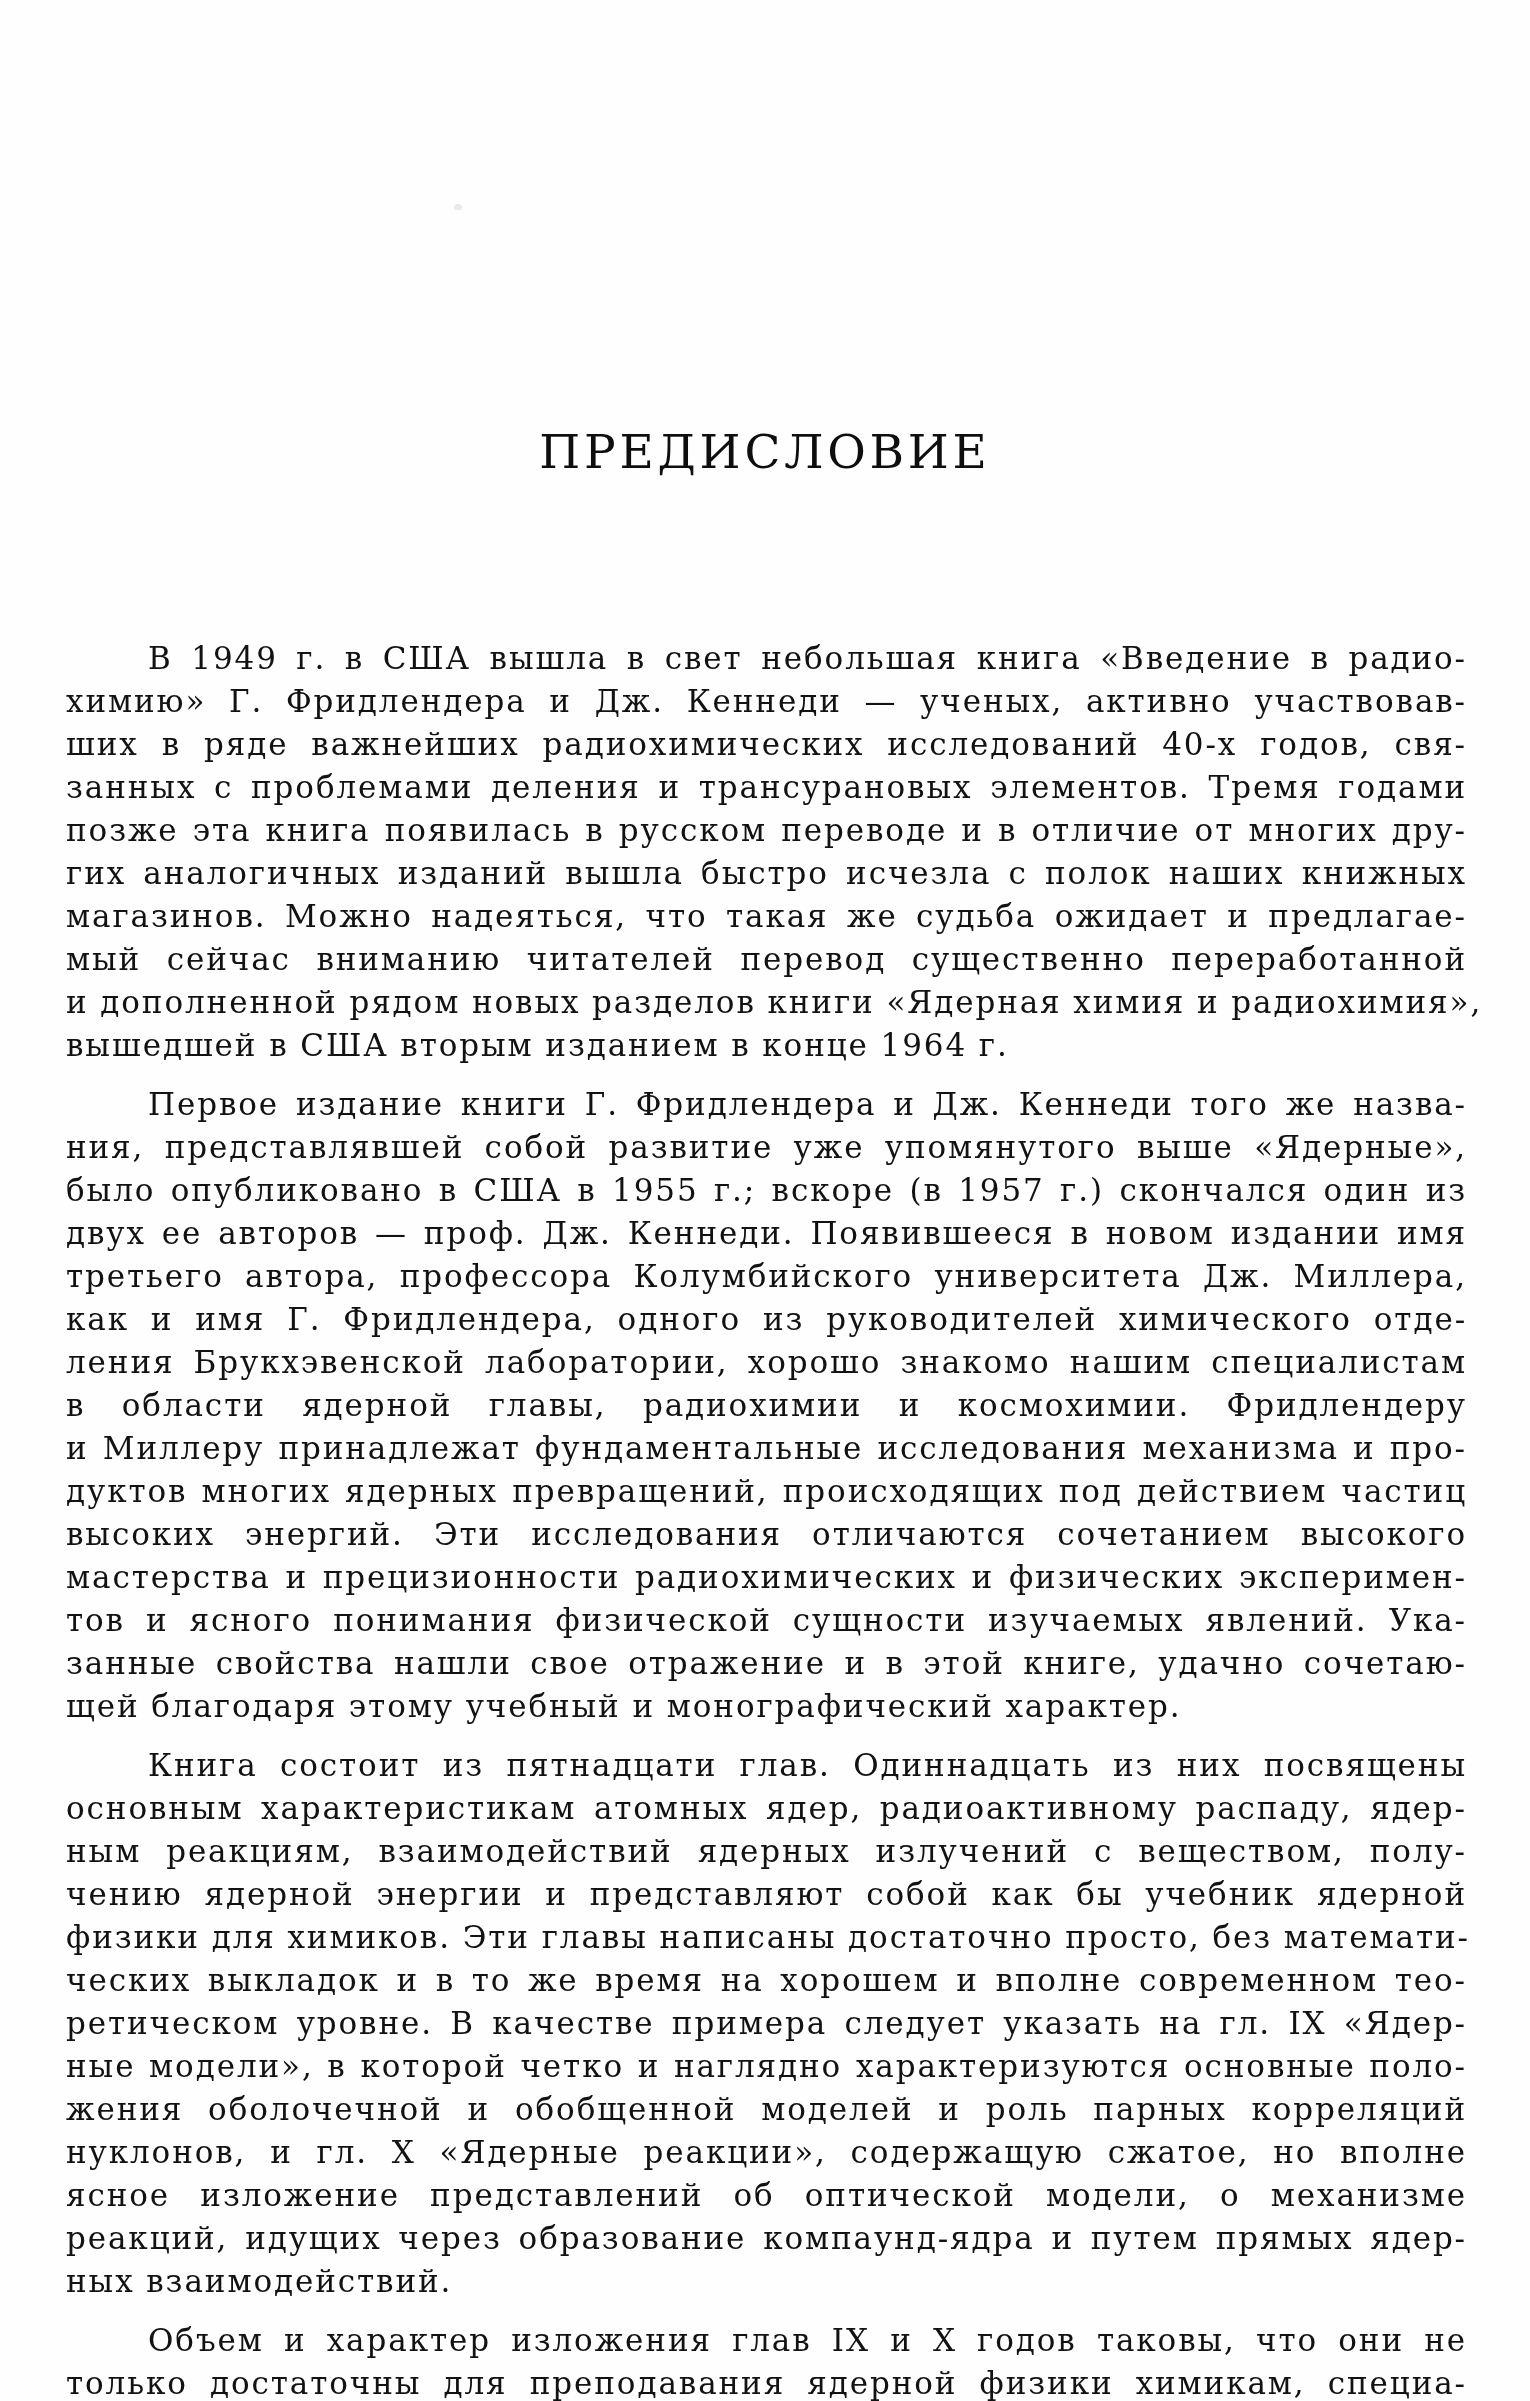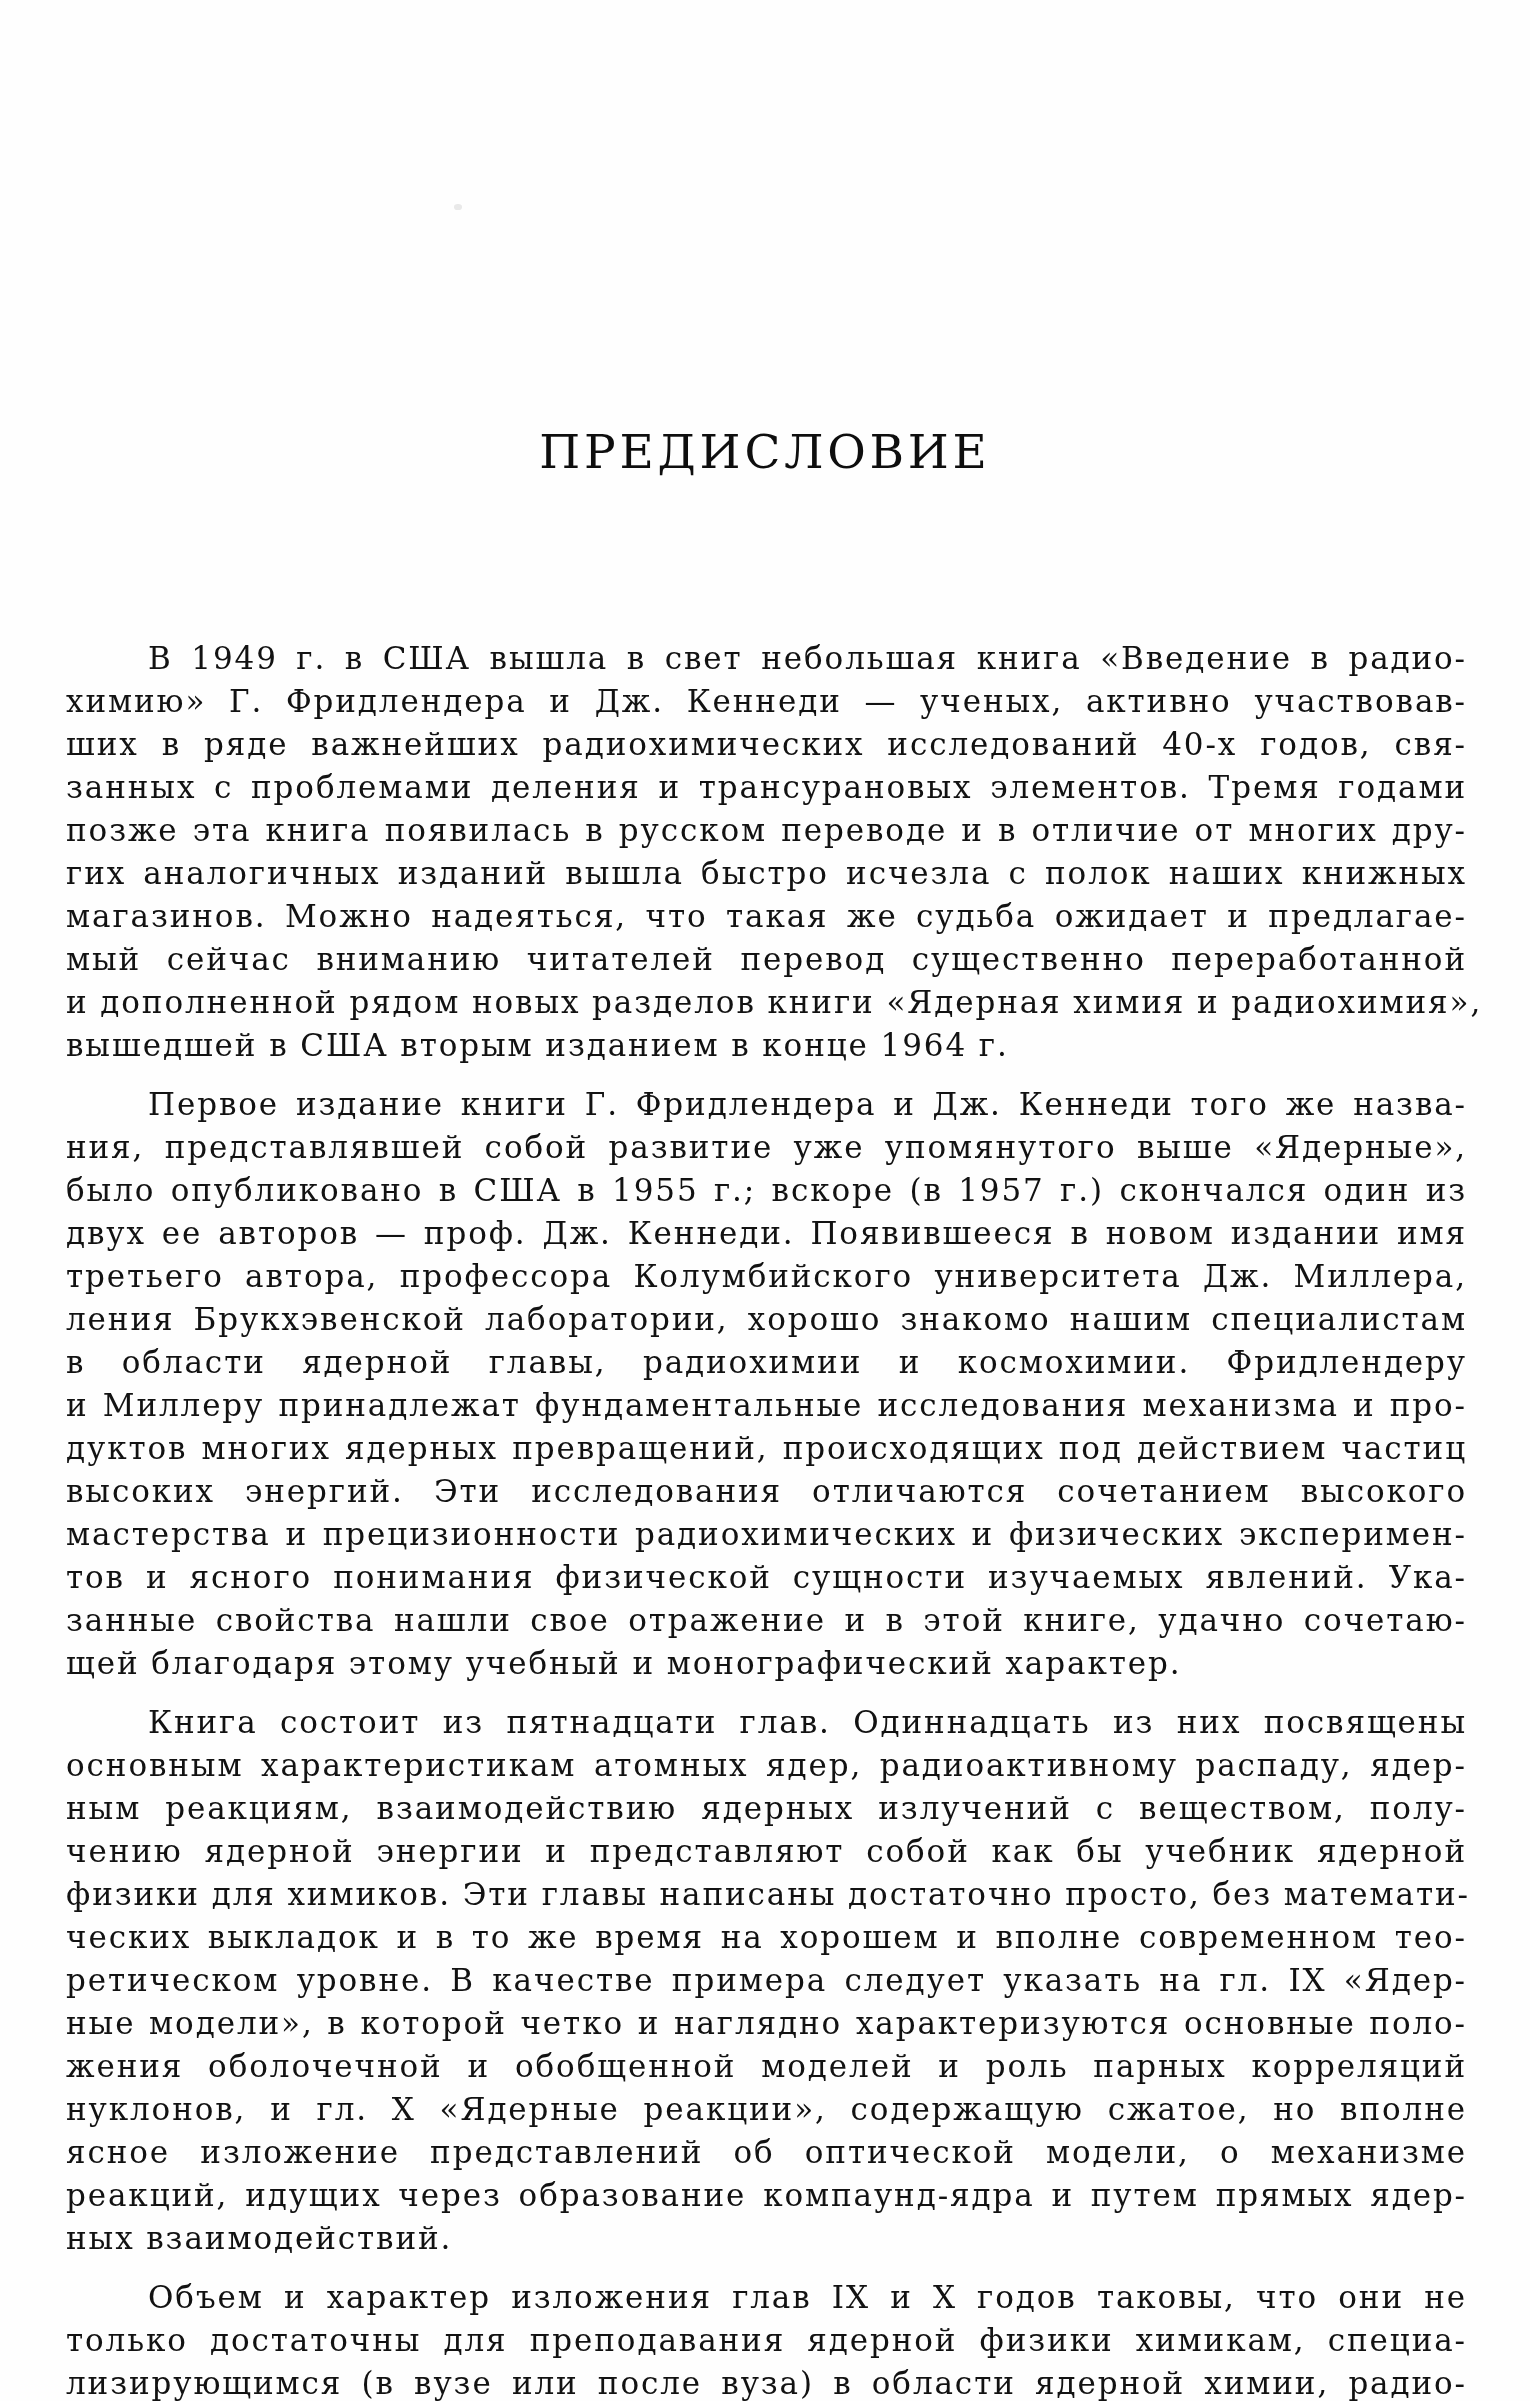--- a/index.html
+++ b/index.html
@@ -88,34 +88,35 @@
         <div class="ln">мый сейчас вниманию читателей перевод существенно переработанной</div>
         <div class="ln">и дополненной рядом новых разделов книги «Ядерная химия и радиохимия»,</div>
         <div class="ln end">вышедшей в США вторым изданием в конце 1964 г.</div>
       </div>
       <div class="para">
         <div class="ln indent">Первое издание книги Г. Фридлендера и Дж. Кеннеди того же назва-</div>
         <div class="ln">ния, представлявшей собой развитие уже упомянутого выше «Ядерные»,</div>
         <div class="ln">было опубликовано в США в 1955 г.; вскоре (в 1957 г.) скончался один из</div>
         <div class="ln">двух ее авторов — проф. Дж. Кеннеди. Появившееся в новом издании имя</div>
         <div class="ln">третьего автора, профессора Колумбийского университета Дж. Миллера,</div>
+        <div class="ln">как и имя Г. Фридлендера, одного из руководителей химического отде-</div>
         <div class="ln">ления Брукхэвенской лаборатории, хорошо знакомо нашим специалистам</div>
         <div class="ln">в области ядерной главы, радиохимии и космохимии. Фридлендеру</div>
         <div class="ln">и Миллеру принадлежат фундаментальные исследования механизма и про-</div>
         <div class="ln">дуктов многих ядерных превращений, происходящих под действием частиц</div>
         <div class="ln">высоких энергий. Эти исследования отличаются сочетанием высокого</div>
         <div class="ln">мастерства и прецизионности радиохимических и физических эксперимен-</div>
         <div class="ln">тов и ясного понимания физической сущности изучаемых явлений. Ука-</div>
         <div class="ln">занные свойства нашли свое отражение и в этой книге, удачно сочетаю-</div>
         <div class="ln end">щей благодаря этому учебный и монографический характер.</div>
       </div>
       <div class="para">
         <div class="ln indent">Книга состоит из пятнадцати глав. Одиннадцать из них посвящены</div>
         <div class="ln">основным характеристикам атомных ядер, радиоактивному распаду, ядер-</div>
-        <div class="ln">ным реакциям, взаимодействию ядерных излучений с веществом, полу-</div>
+        <div class="ln">ным реакциям, взаимодействий ядерных излучений с веществом, полу-</div>
         <div class="ln">чению ядерной энергии и представляют собой как бы учебник ядерной</div>
         <div class="ln">физики для химиков. Эти главы написаны достаточно просто, без математи-</div>
         <div class="ln">ческих выкладок и в то же время на хорошем и вполне современном тео-</div>
         <div class="ln">ретическом уровне. В качестве примера следует указать на гл. IX «Ядер-</div>
         <div class="ln">ные модели», в которой четко и наглядно характеризуются основные поло-</div>
         <div class="ln">жения оболочечной и обобщенной моделей и роль парных корреляций</div>
         <div class="ln">нуклонов, и гл. X «Ядерные реакции», содержащую сжатое, но вполне</div>
         <div class="ln">ясное изложение представлений об оптической модели, о механизме</div>
         <div class="ln">реакций, идущих через образование компаунд-ядра и путем прямых ядер-</div>
         <div class="ln end">ных взаимодействий.</div>

